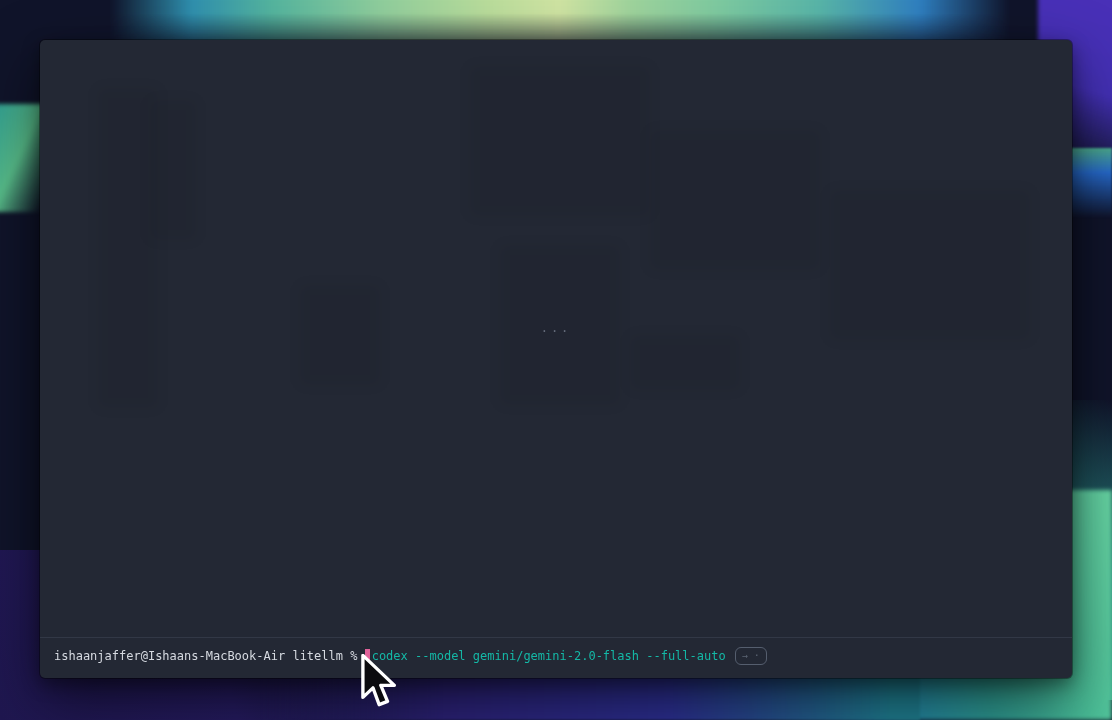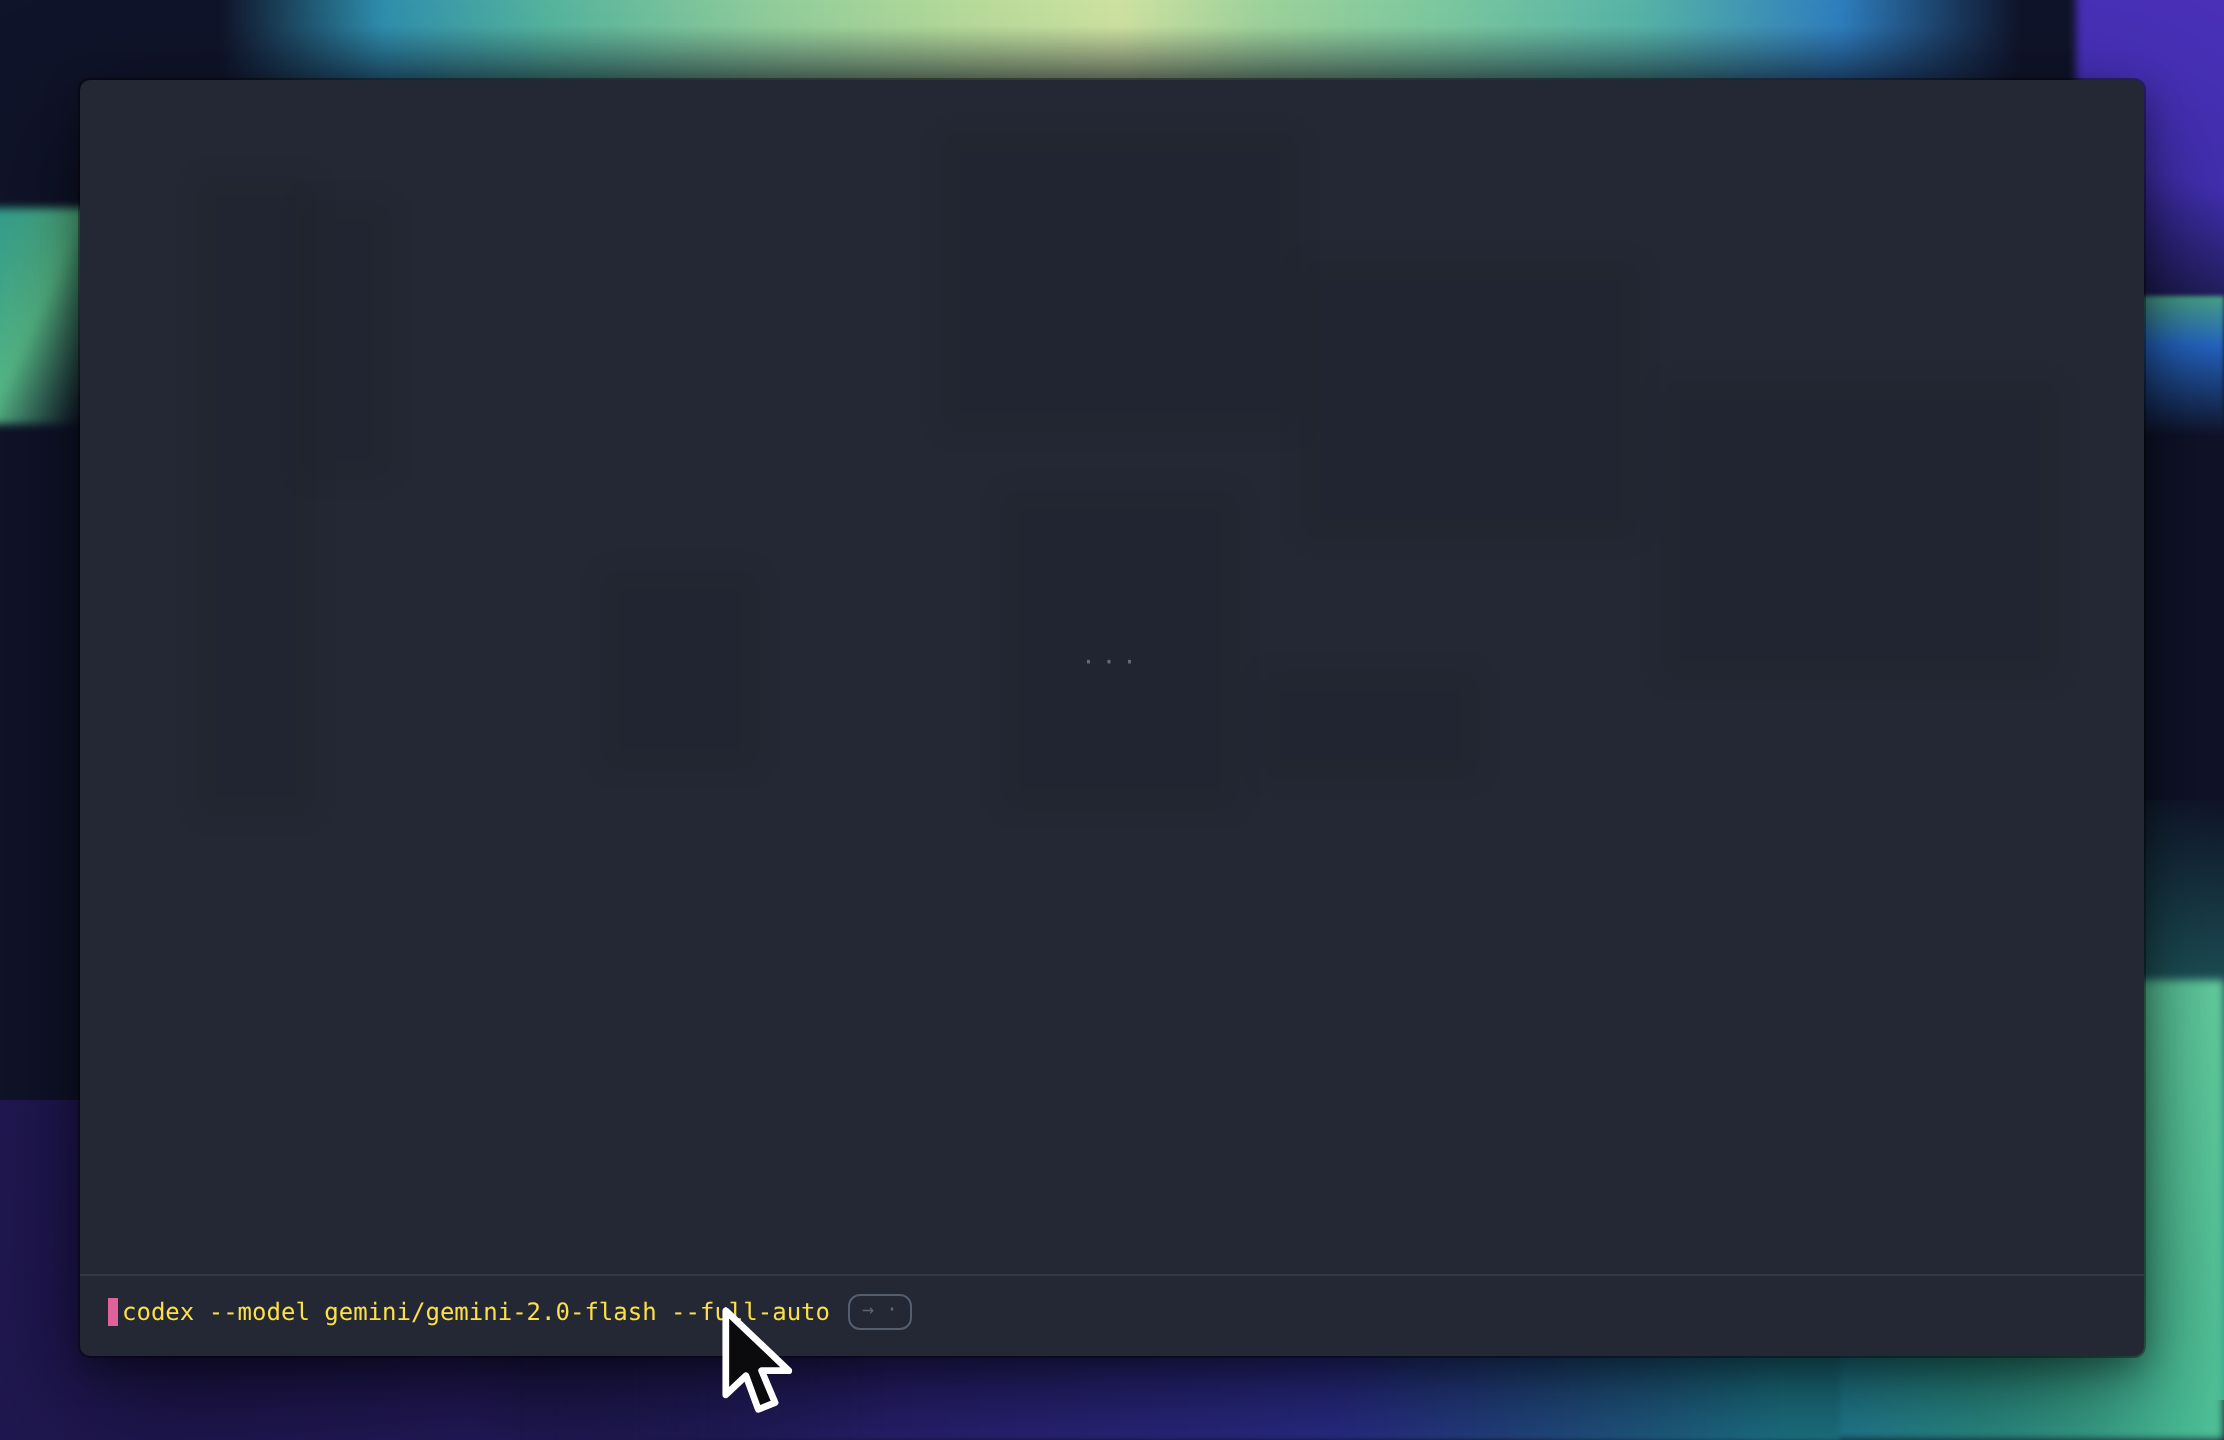--- a/index.html
+++ b/index.html
@@ -124,21 +124,21 @@
     white-space: pre;
   }
   .shell-prompt { color: #d6dae1; }
   .caret-block {
     display: inline-block;
     width: 5px; height: 14px;
     background: #e0629a;
     margin-right: 2px;
     flex: 0 0 auto;
   }
-  .suggestion { color: #fde047; }
+  .suggestion { color: #14b8a6; }
   .hint-key {
     margin-left: 9px;
     border: 1px solid #555e6e;
     border-radius: 6px;
     color: #5c6574;
     font-size: 10px;
     line-height: 13px;
     padding: 1px 6px 2px 6px;
     white-space: pre;
     flex: 0 0 auto;
@@ -176,20 +176,21 @@
     <div class="ghost g5"></div>
     <div class="ghost g6"></div>
     <div class="ghost g7"></div>
     <div class="ghost g8"></div>
 
     <div class="loading-dots">···</div>
 
     <div class="divider-line"></div>
 
     <div class="prompt-line">
+      <span class="shell-prompt">ishaanjaffer@Ishaans-MacBook-Air litellm % </span>
       <span class="caret-block"></span>
       <span class="suggestion">codex --model gemini/gemini-2.0-flash --full-auto</span>
       <span class="hint-key">→ ·</span>
     </div>
   </div>
 
   <div class="mouse-pointer">
     <svg width="38" height="56" viewBox="0 0 27 40">
       <path d="M2 1 L2 31 L9.2 24.2 L13.6 36.2 L19.6 33.8 L14.8 22.4 L24.5 22.4 Z" fill="#0b0b0e" stroke="#ffffff" stroke-width="2.4" stroke-linejoin="round"></path>
     </svg>

